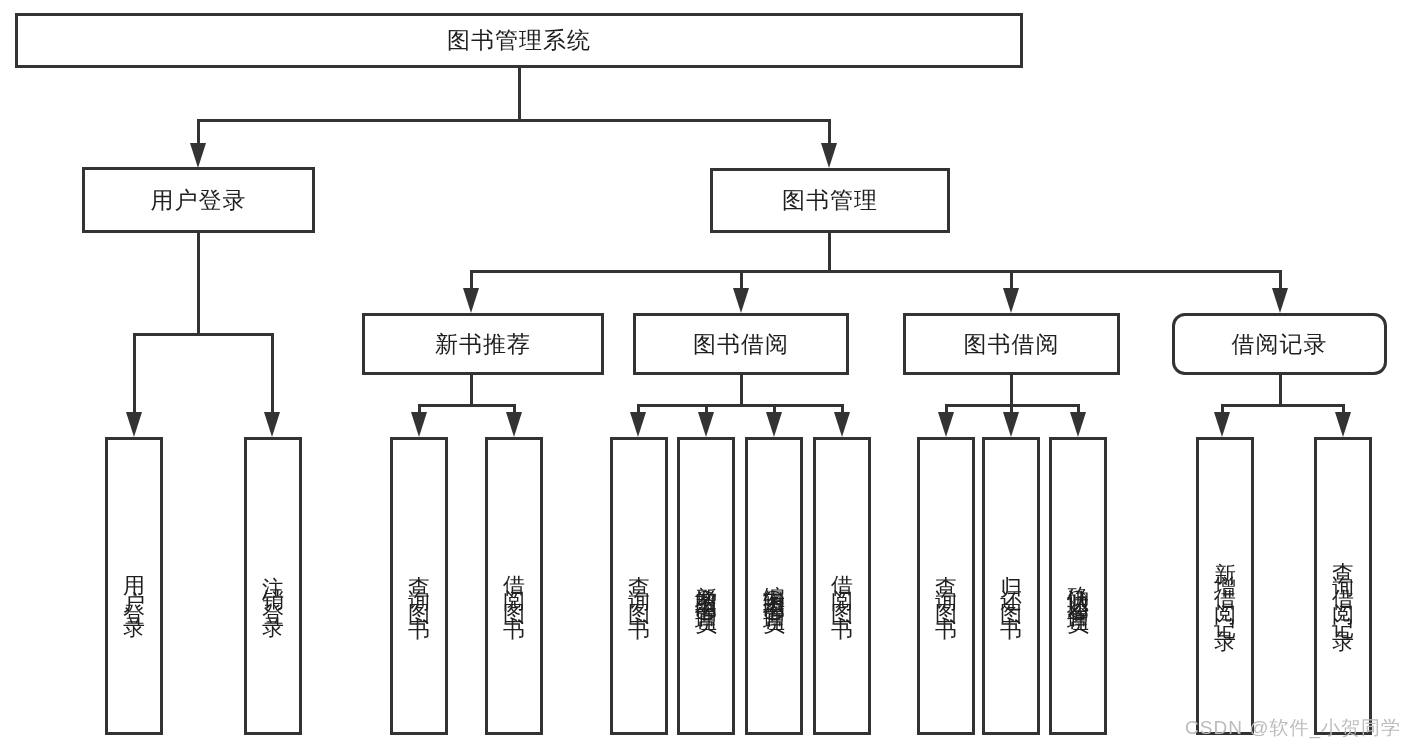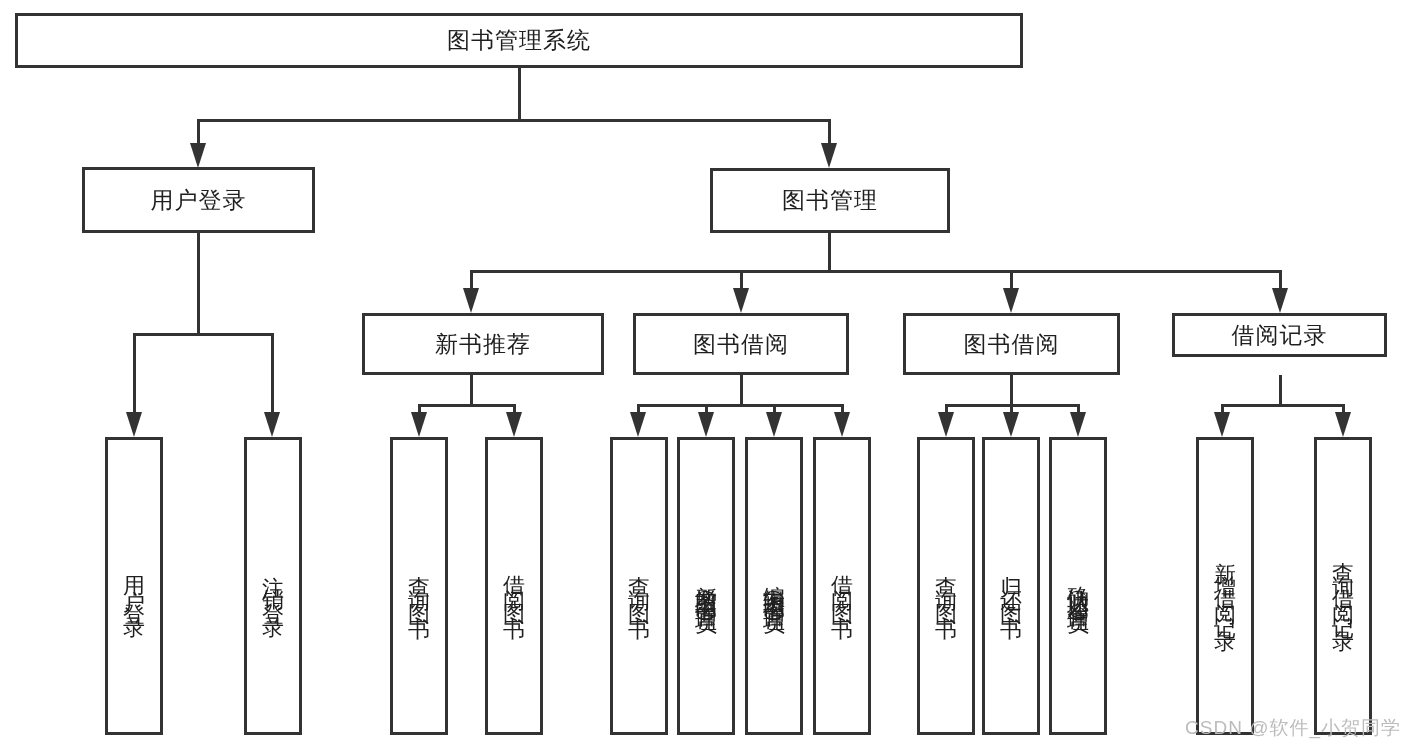--- a/index.html
+++ b/index.html
@@ -88,21 +88,21 @@
   <div class="vl" style="left:740px; top:270px; width:3px; height:18px;"></div>
   <div class="arrow" style="left:733px; top:288px;"></div>
   <div class="vl" style="left:1010px; top:270px; width:3px; height:18px;"></div>
   <div class="arrow" style="left:1003px; top:288px;"></div>
   <div class="vl" style="left:1279px; top:270px; width:3px; height:18px;"></div>
   <div class="arrow" style="left:1272px; top:288px;"></div>
 
   <div class="node" style="left:362px; top:313px; width:242px; height:62px;">新书推荐</div>
   <div class="node" style="left:633px; top:313px; width:216px; height:62px;">图书借阅</div>
   <div class="node" style="left:903px; top:313px; width:217px; height:62px;">图书借阅</div>
-  <div class="node" style="left:1172px; top:313px; width:215px; height:44px;">借阅记录</div>
+  <div class="node" style="left:1172px; top:313px; width:215px; height:62px;border-radius:13px;">借阅记录</div>
 
   <div class="vl" style="left:470px; top:375px; width:3px; height:31px;"></div>
   <div class="hl" style="left:418px; top:404px; width:98px; height:3px;"></div>
   <div class="vl" style="left:418px; top:404px; width:3px; height:10px;"></div>
   <div class="arrow" style="left:411px; top:412px;"></div>
   <div class="vl" style="left:513px; top:404px; width:3px; height:10px;"></div>
   <div class="arrow" style="left:506px; top:412px;"></div>
 
   <div class="vl" style="left:740px; top:375px; width:3px; height:31px;"></div>
   <div class="hl" style="left:637px; top:404px; width:207px; height:3px;"></div>

